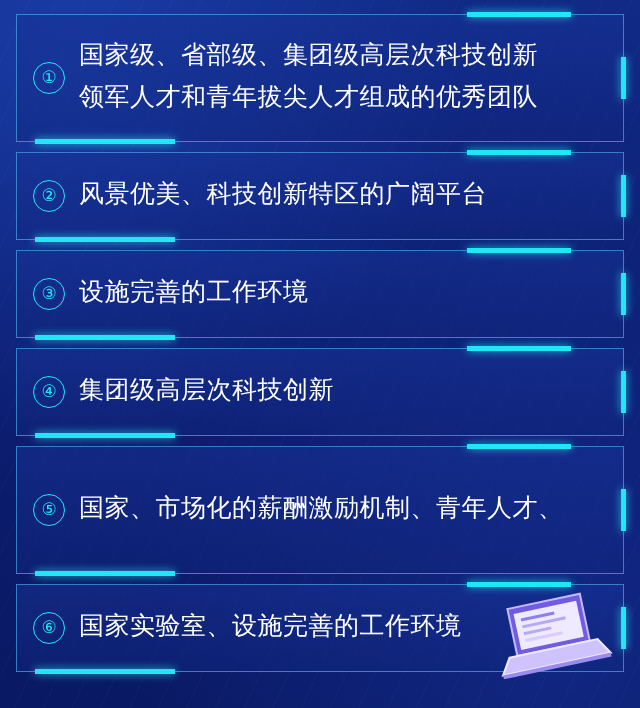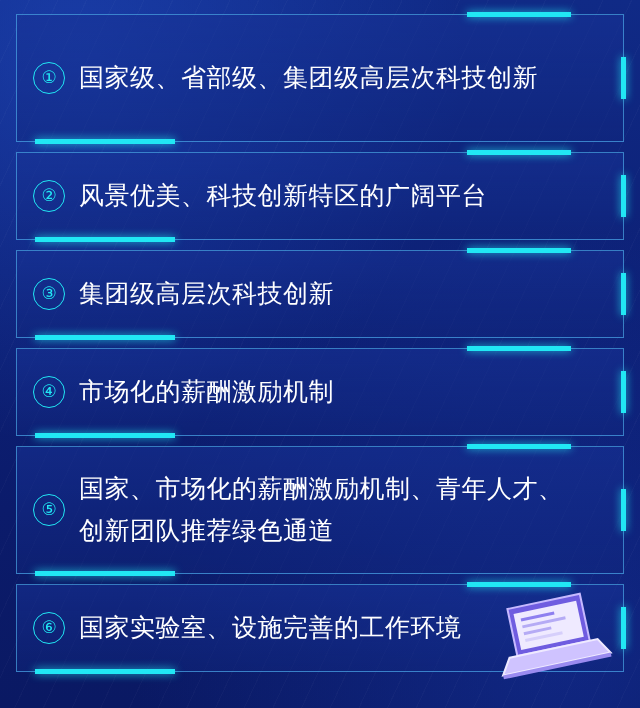--- a/index.html
+++ b/index.html
@@ -96,21 +96,21 @@
     line-height: 28px;
     text-align: center;
     margin-right: 14px;
     font-family: "DejaVu Sans", sans-serif;
   }
   .text {
     color: #ffffff;
     font-size: 25px;
     line-height: 42px;
     letter-spacing: 0.5px;
-    font-family: Liberation Serif, serif;
+    font-family: Liberation Mono, monospace;
     max-width: 520px;
   }
   .text .ln { display: block; white-space: nowrap; }
 
   
   .laptop {
     position: absolute;
     right: 16px;
     bottom: 22px;
     width: 140px;
@@ -123,61 +123,61 @@
 
 <div class="stage">
 
   <div class="card tall">
     <span class="accent-bl"></span>
     <span class="accent-tr"></span>
     <span class="accent-re"></span>
     <span class="num">①</span>
     <span class="text">
       <span class="ln">国家级、省部级、集团级高层次科技创新</span>
+      <span class="ln">领军人才和青年拔尖人才组成的优秀团队</span>
     </span>
   </div>
 
   <div class="card short">
     <span class="accent-bl"></span>
     <span class="accent-tr"></span>
     <span class="accent-re"></span>
     <span class="num">②</span>
     <span class="text">
       <span class="ln">风景优美、科技创新特区的广阔平台</span>
     </span>
   </div>
 
   <div class="card short">
     <span class="accent-bl"></span>
     <span class="accent-tr"></span>
     <span class="accent-re"></span>
     <span class="num">③</span>
     <span class="text">
+      <span class="ln">设施完善的工作环境</span>
+    </span>
+  </div>
+
+  <div class="card short">
+    <span class="accent-bl"></span>
+    <span class="accent-tr"></span>
+    <span class="accent-re"></span>
+    <span class="num">④</span>
+    <span class="text">
       <span class="ln">集团级高层次科技创新</span>
     </span>
   </div>
 
-  <div class="card short">
-    <span class="accent-bl"></span>
-    <span class="accent-tr"></span>
-    <span class="accent-re"></span>
-    <span class="num">④</span>
-    <span class="text">
-      <span class="ln">市场化的薪酬激励机制</span>
-    </span>
-  </div>
-
   <div class="card tall">
     <span class="accent-bl"></span>
     <span class="accent-tr"></span>
     <span class="accent-re"></span>
     <span class="num">⑤</span>
     <span class="text">
       <span class="ln">国家、市场化的薪酬激励机制、青年人才、</span>
-      <span class="ln">创新团队推荐绿色通道</span>
     </span>
   </div>
 
   <div class="card short">
     <span class="accent-bl"></span>
     <span class="accent-tr"></span>
     <span class="accent-re"></span>
     <span class="num">⑥</span>
     <span class="text">
       <span class="ln">国家实验室、设施完善的工作环境</span>

